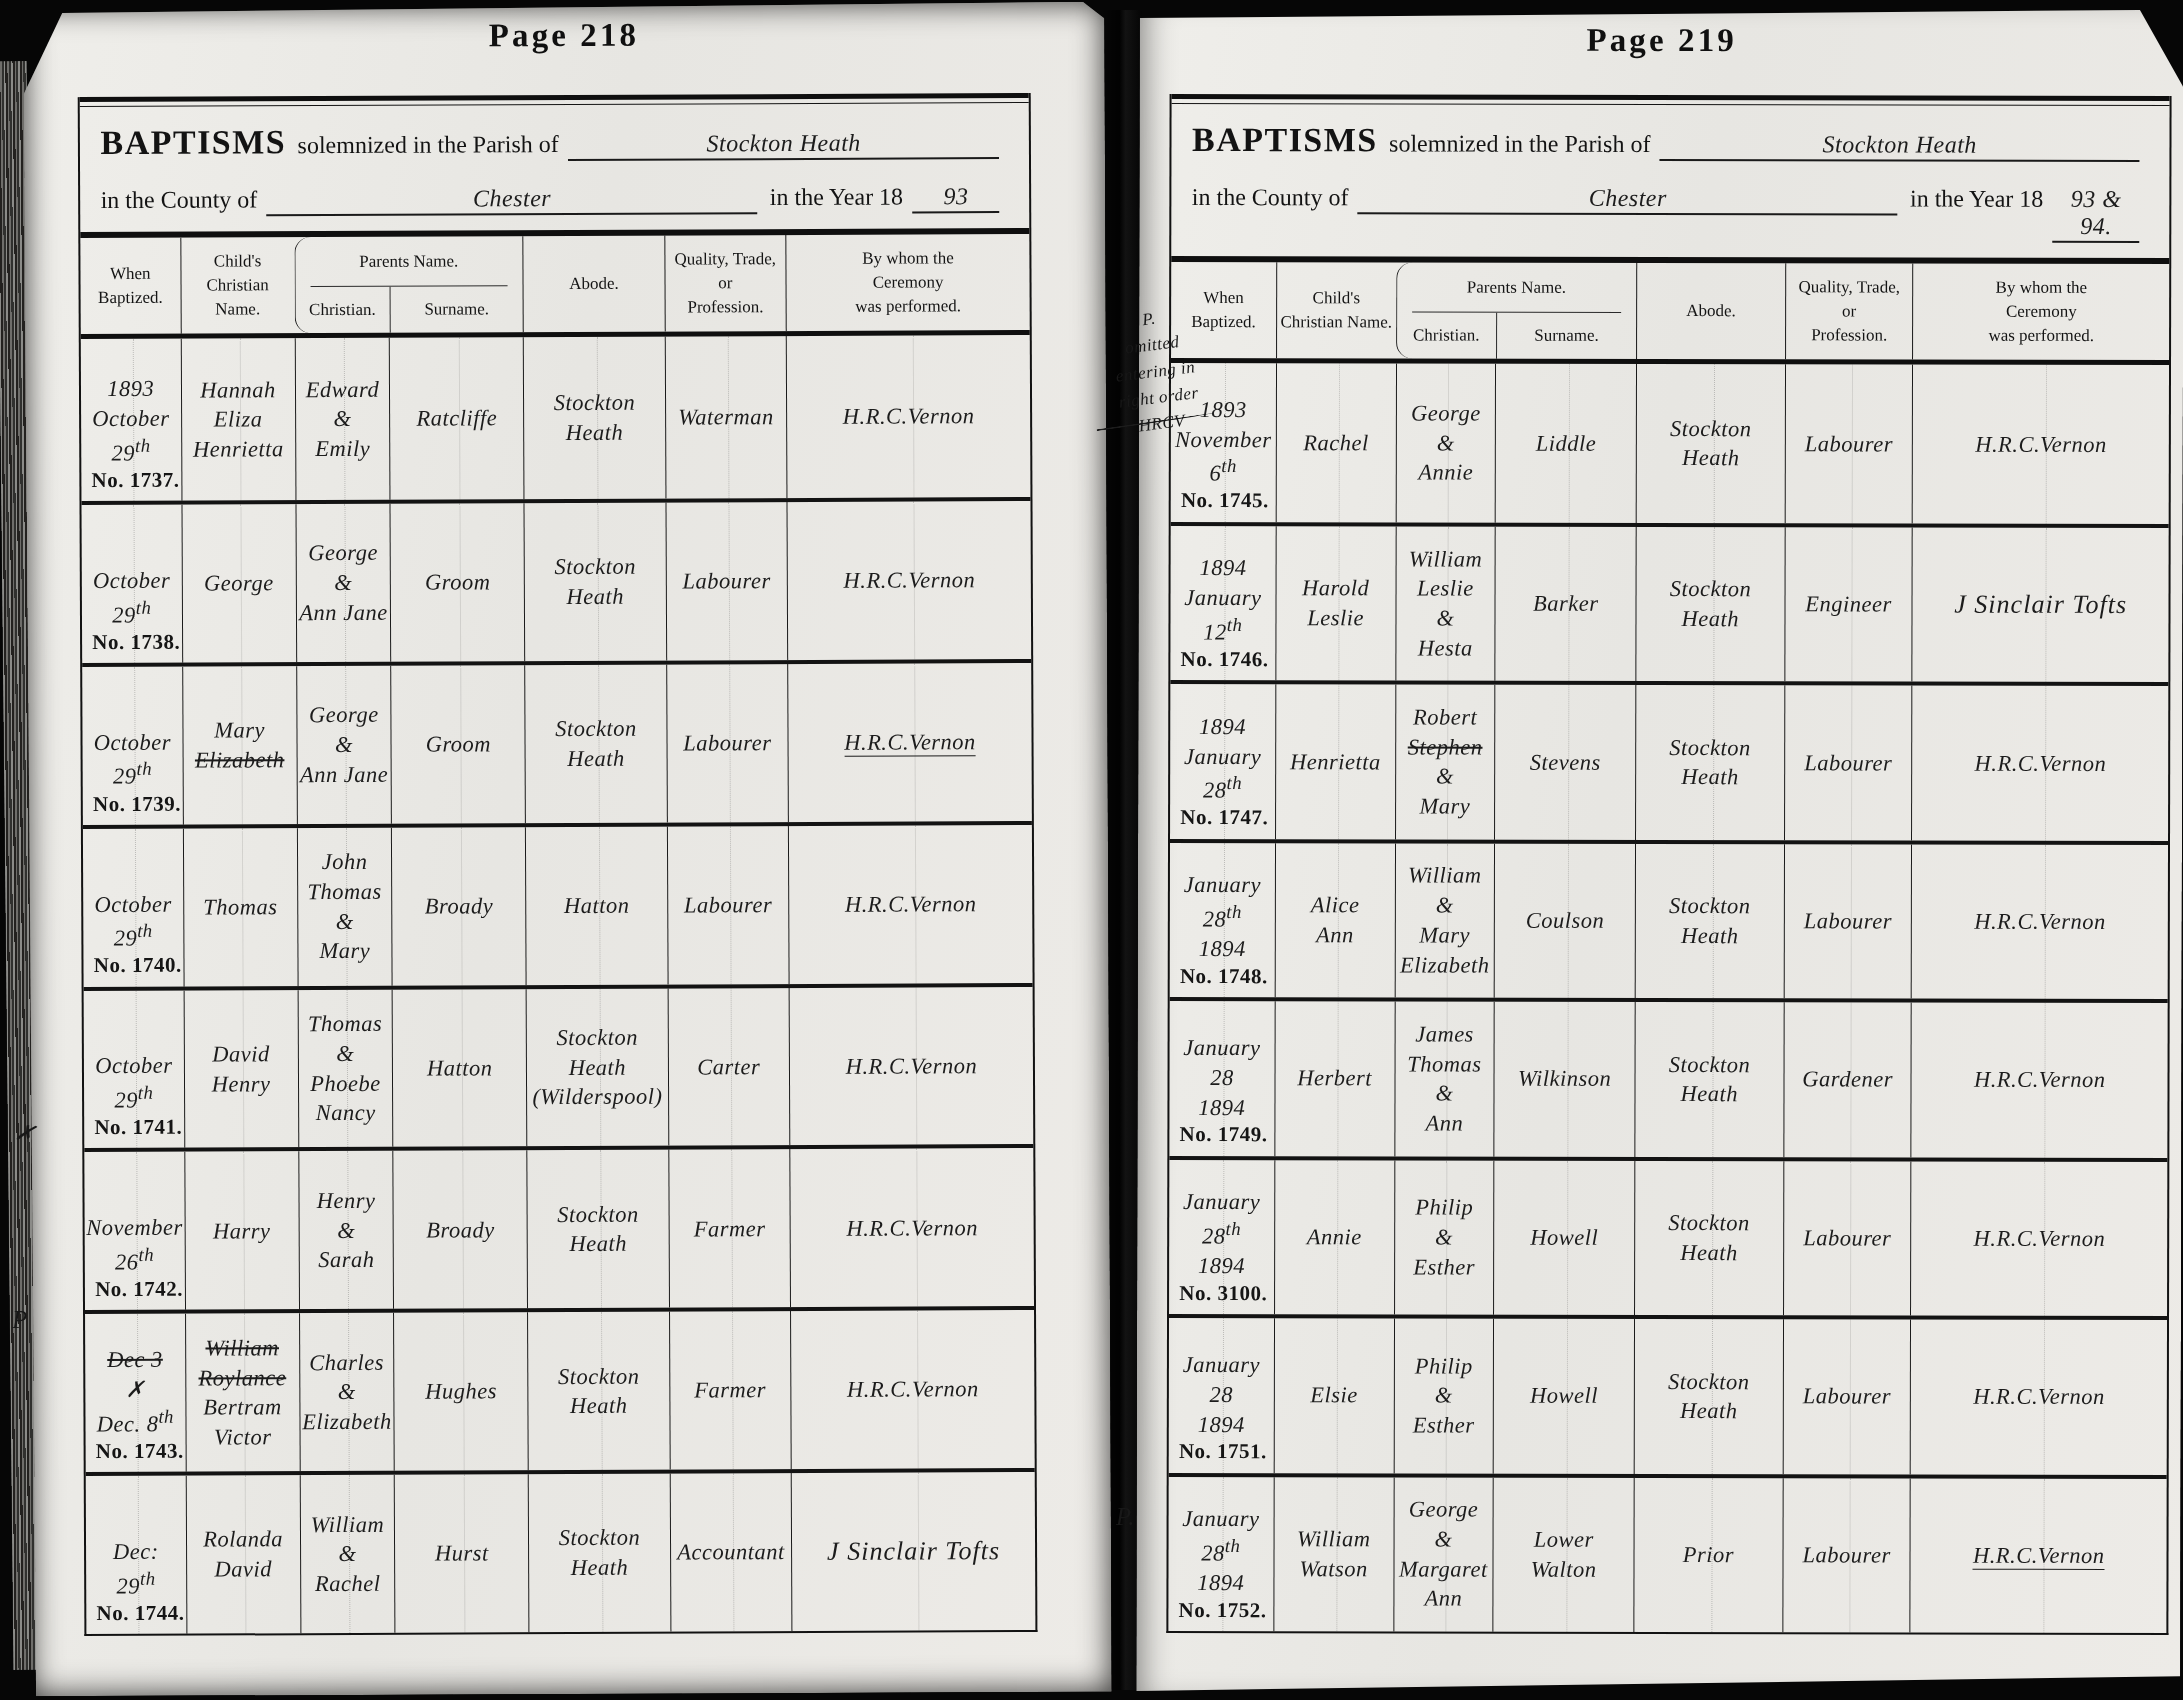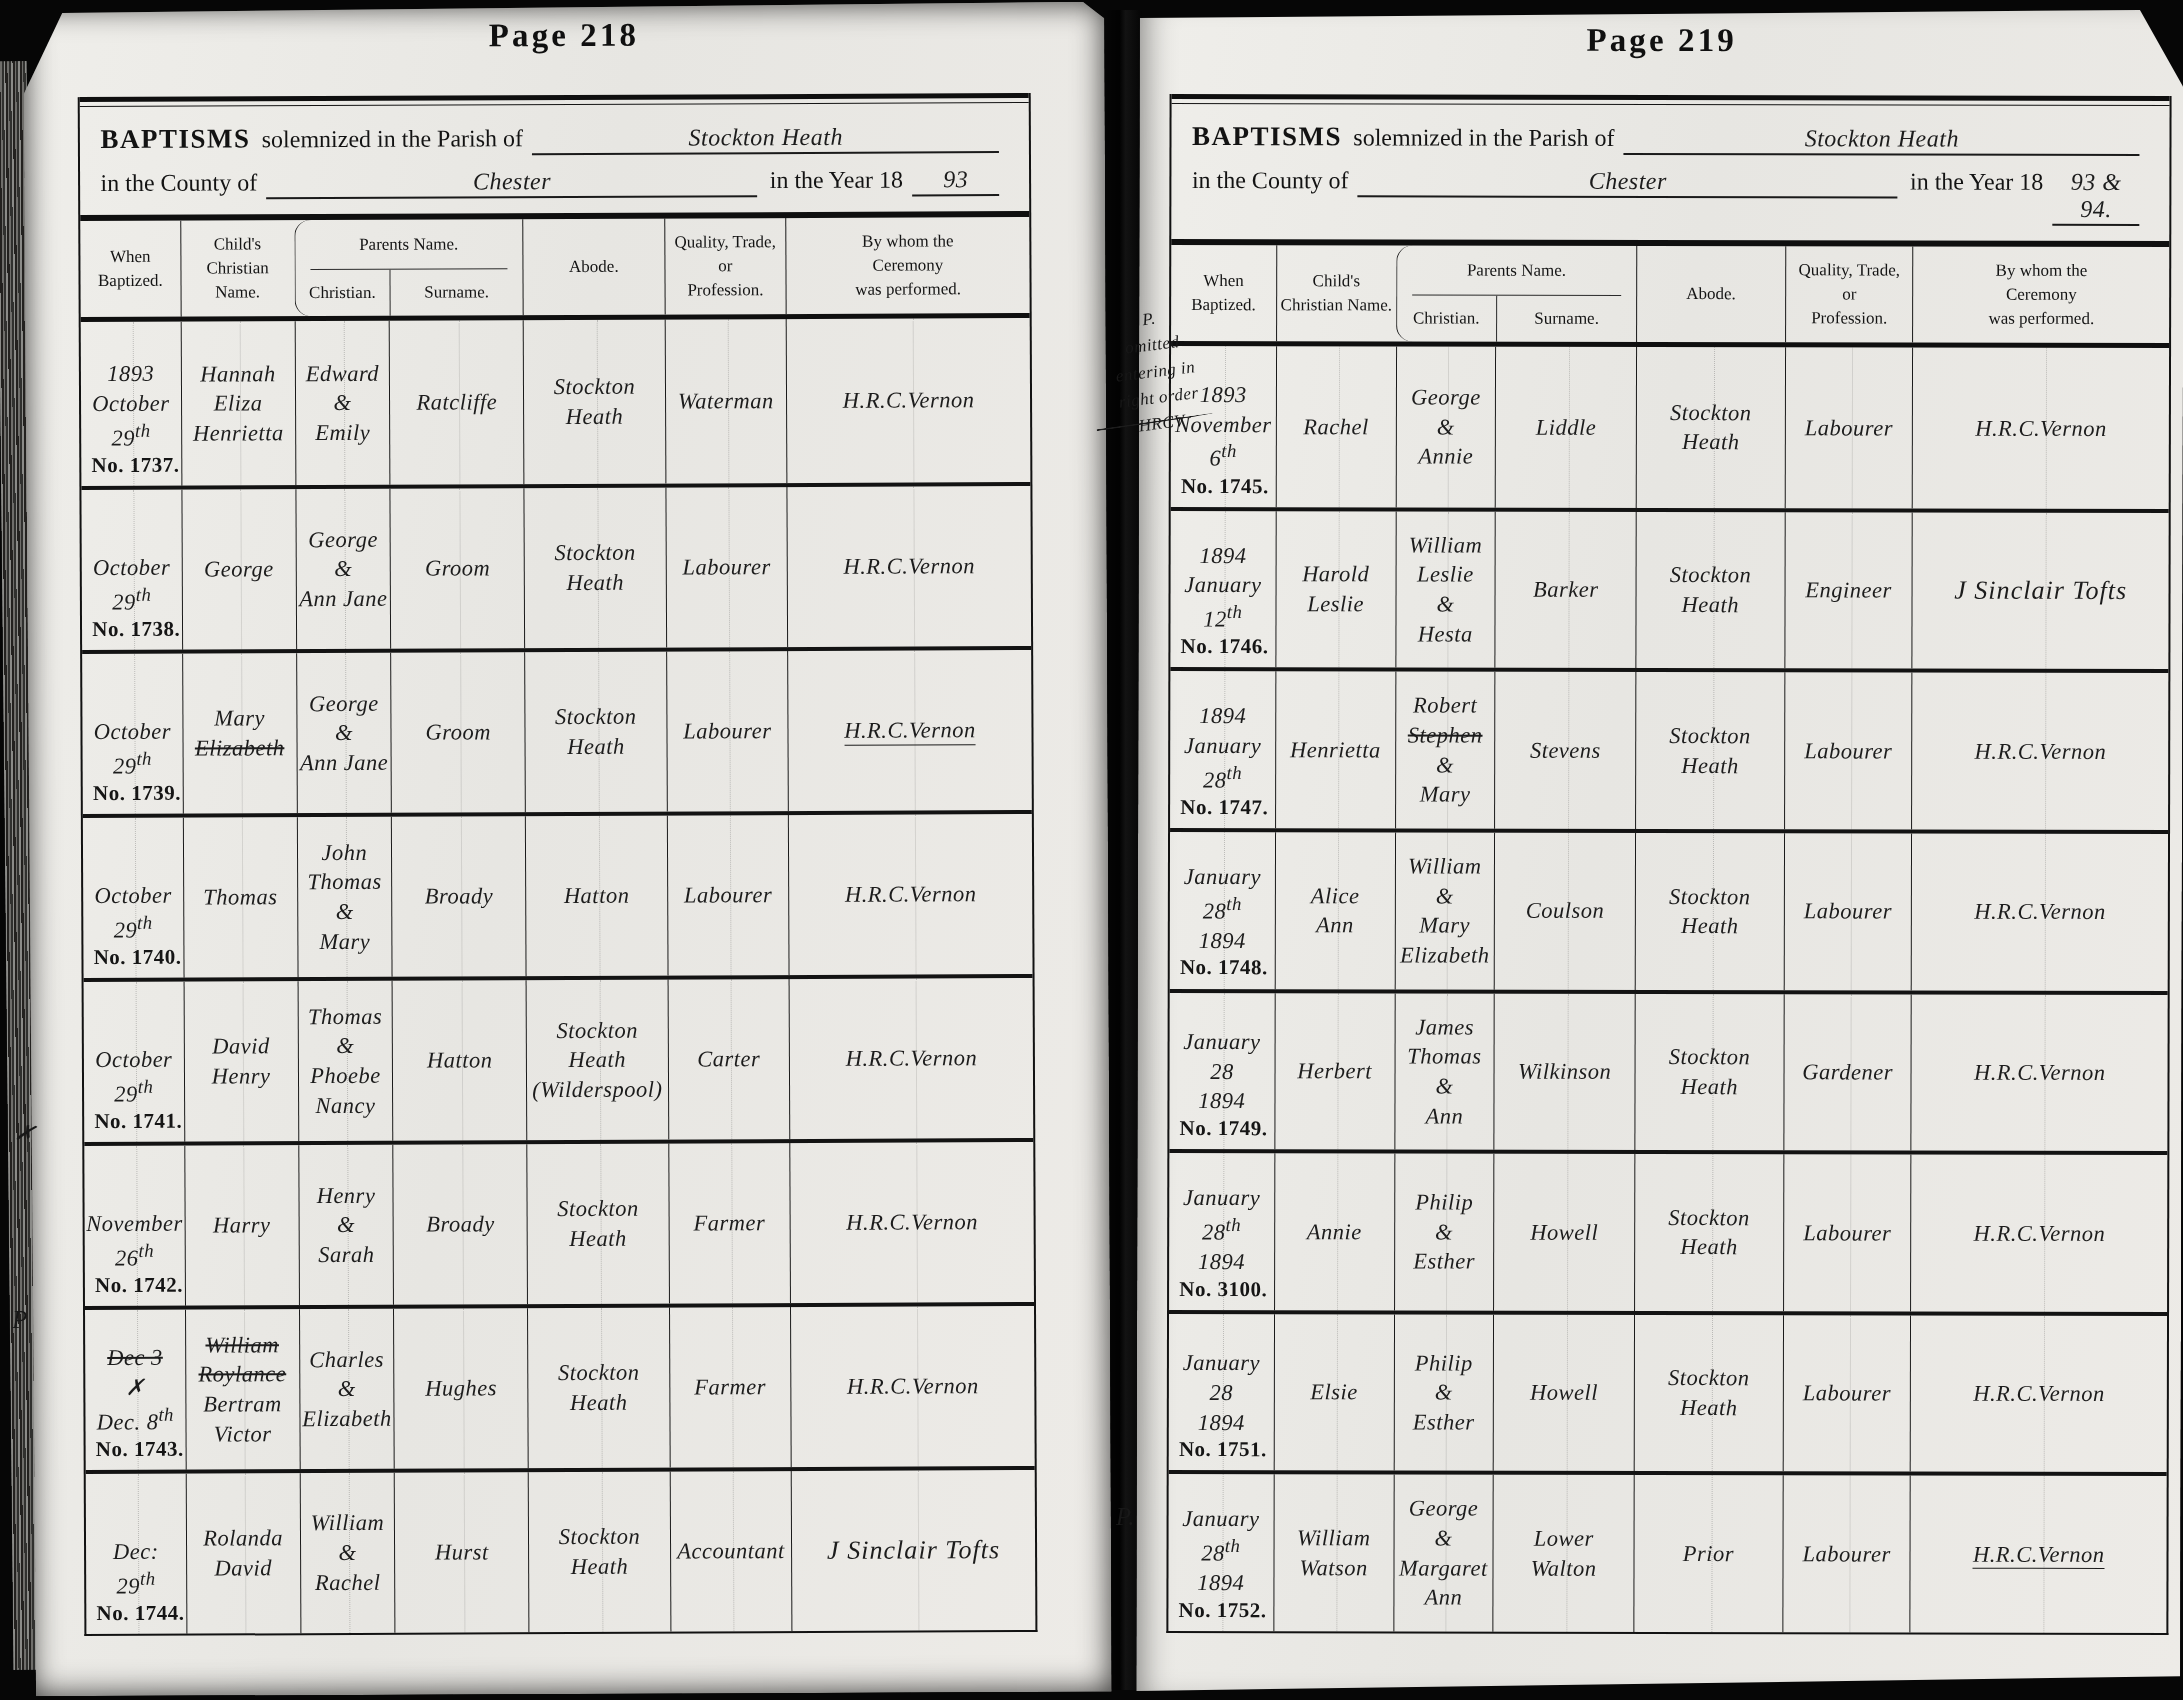--- a/index.html
+++ b/index.html
@@ -48,23 +48,23 @@
   .page-right .reg{left:30px;top:86px;width:998px;height:1537px;}
   .reg-head{
     position:relative;border-top:5.6px solid #0f0f0f;border-bottom:6.7px solid #0f0f0f;
     padding:21.5px 20.5px 15.4px 20.5px;flex:0 0 auto;
   }
   .reg-head::before{
     content:"";position:absolute;left:0;right:0;top:4.1px;border-top:1.5px solid #141414;
   }
   .hline{display:flex;align-items:baseline;font-size:24px;color:#131313;}
   .hline + .hline{margin-top:13.3px;}
-  .word-baptisms{font-weight:700;font-size:27px;letter-spacing:1.5px;margin-right:11.3px;}
+  .word-baptisms{font-weight:700;font-size:34px;letter-spacing:1.5px;margin-right:11.3px;}
   .fillslot{flex:1;border-bottom:2px solid #1a1a1a;text-align:center;margin:0 9.2px;padding:0 5.1px 1px 5.1px;}
-  .fill-sm{flex:0 0 77px;}
+  .fill-sm{flex:0 0 77px;margin-top:11px;}
   .year-chunk{white-space:nowrap;margin-left:3px;}
   
   .hw{
     font-family:"Liberation Serif",serif;font-style:italic;font-weight:400;
     color:#1c1c1c;letter-spacing:0.5px;
   }
   
   .thead{
     flex:0 0 96px;display:grid;
     grid-template-columns:10.5% 12% 10% 14.1% 14.9% 12.8% 25.7%;

